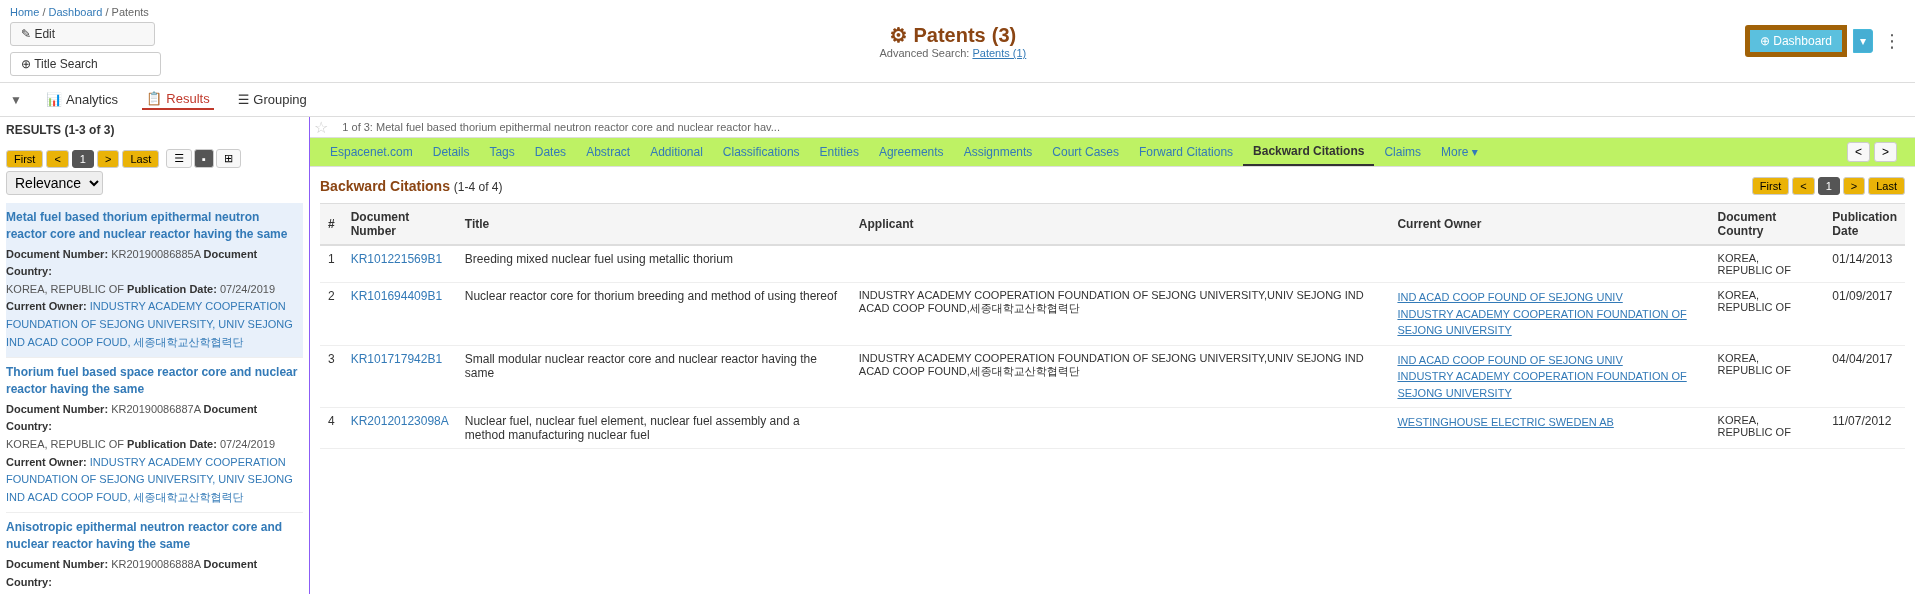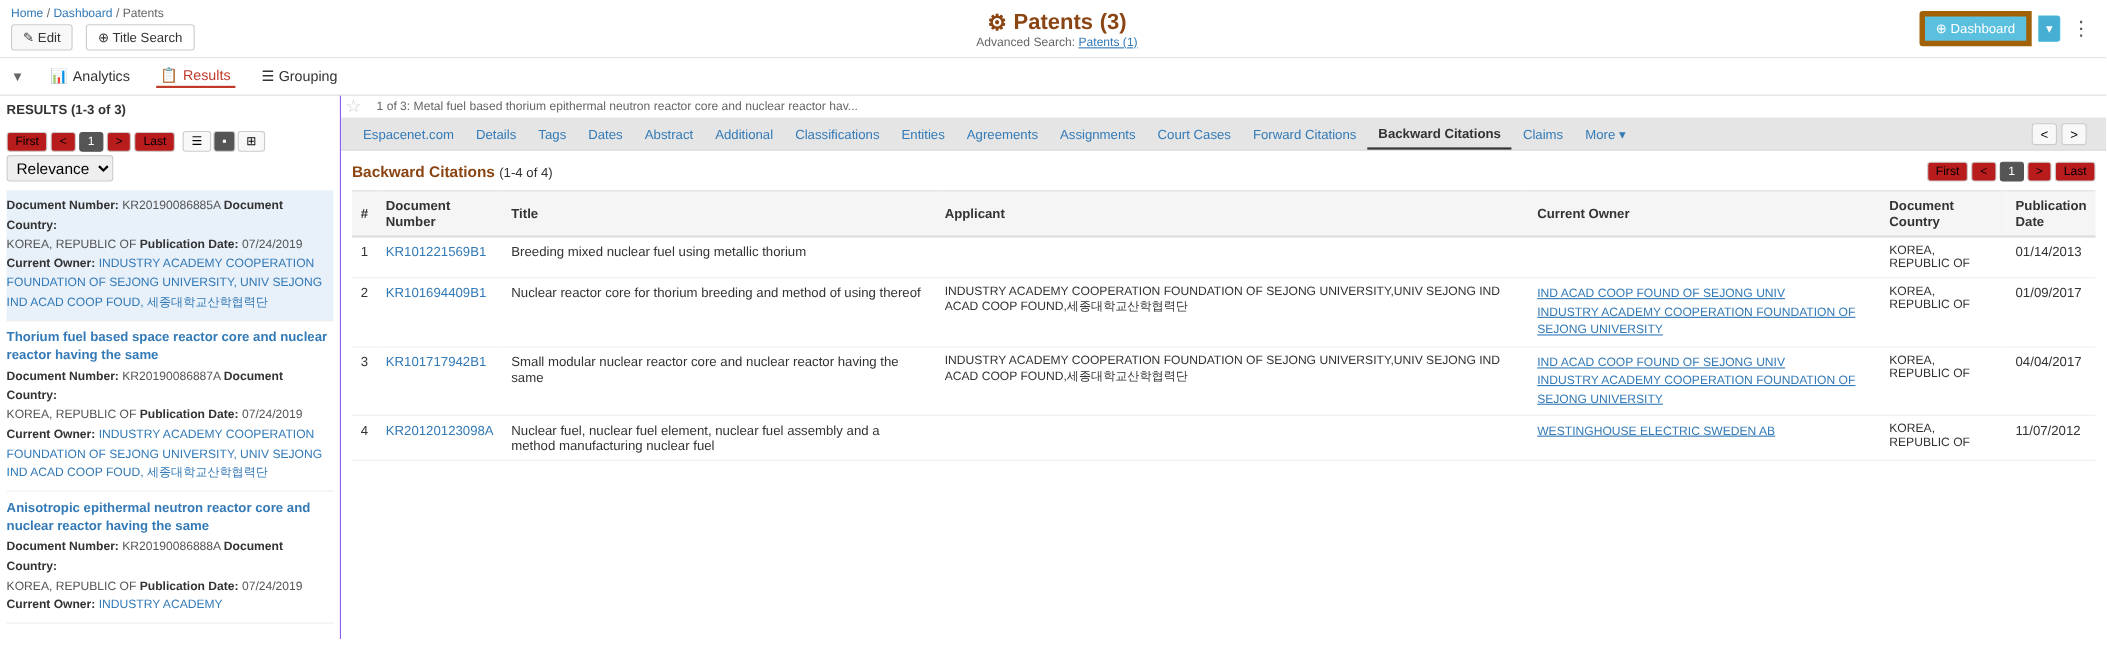--- a/index.html
+++ b/index.html
@@ -48,21 +48,21 @@
     
     .left-panel {
       width: 310px;
       min-width: 310px;
       border-right: 1px solid #8b5cf6;
       overflow-y: auto;
       padding: 6px;
     }
     .results-header { font-size: 12px; font-weight: bold; color: #333; margin-bottom: 6px; }
     .pagination-bar { display: flex; align-items: center; gap: 3px; margin-bottom: 8px; flex-wrap: wrap; }
-    .page-btn { padding: 2px 7px; border: 1px solid #ccc; border-radius: 3px; cursor: pointer; font-size: 11px; background: #b91c1c; }
+    .page-btn { padding: 2px 7px; border: 1px solid #ccc; border-radius: 3px; cursor: pointer; font-size: 11px; background: #eab308; }
     .page-btn.active { background: #555; color: #fff; border-color: #555; }
     .view-btns { display: flex; gap: 2px; margin-left: 4px; }
     .view-btn { padding: 2px 7px; border: 1px solid #ccc; border-radius: 3px; cursor: pointer; font-size: 11px; background: #f8f8f8; }
     .view-btn.active { background: #555; color: #fff; }
     .sort-select { padding: 2px 4px; border: 1px solid #ccc; border-radius: 3px; font-size: 14px; }
     .result-item { padding: 6px 0; border-bottom: 1px solid #eee; cursor: pointer; }
     .result-item.selected { background: #e8f0fa; }
     .result-title { color: #337ab7; font-size: 12px; font-weight: bold; line-height: 1.4; margin-bottom: 3px; }
     .result-meta { font-size: 11px; color: #555; line-height: 1.6; }
     .result-meta .label { font-weight: bold; color: #333; }
@@ -70,21 +70,21 @@
 
     
     .right-panel { flex: 1; overflow: auto; }
 
     
     .tab-bar {
       display: flex;
       align-items: center;
       border-bottom: 1px solid #ddd;
       padding: 0 10px;
-      background: #e5e5e5;
+      background: #bef264;
       font-size: 12px;
       gap: 0;
       flex-wrap: wrap;
     }
     .tab-item { padding: 6px 10px; cursor: pointer; color: #337ab7; white-space: nowrap; }
     .tab-item.active { color: #333; font-weight: bold; border-bottom: 2px solid #333; }
     .tab-more { color: #337ab7; cursor: pointer; }
 
     
     .detail-area { padding: 10px; }
@@ -110,21 +110,21 @@
 
 <div class="top-bar">
   <div style="display:flex; flex-direction:column; gap:4px;">
     <div class="breadcrumb">
       <a href="#">Home</a>
       <span> / </span>
       <a href="#">Dashboard</a>
       <span> / </span>
       <span>Patents</span>
     </div>
-    <div style="display:flex; gap:6px;">
+    <div style="display:flex; gap:6px;flex-direction:column;">
       <button class="btn btn-edit">✎ Edit</button>
       <button class="btn btn-clear">⊕ Title Search</button>
     </div>
   </div>
 
   <div class="page-title-area">
     <h1>
       <span style="color:#8B4513;">⚙</span>
       <span>Patents</span>
       <span>(3)</span>
@@ -176,20 +176,21 @@
         <button class="view-btn">⊞</button>
       </div>
       <select class="sort-select">
         <option>Relevance</option>
         <option>Date</option>
         <option>Title</option>
       </select>
     </div>
 
     <div class="result-item selected">
+      <div class="result-title">Metal fuel based thorium epithermal neutron reactor core and nuclear reactor having the same</div>
       <div class="result-meta">
         <span class="label">Document Number:</span>
         <span>KR20190086885A</span>
         <span class="label"> </span>
         <span class="label">Document Country:</span><br>
         <span>KOREA, REPUBLIC OF</span>
         <span class="label"> </span>
         <span class="label">Publication Date:</span>
         <span>07/24/2019</span><br>
         <span class="label">Current Owner:</span>

